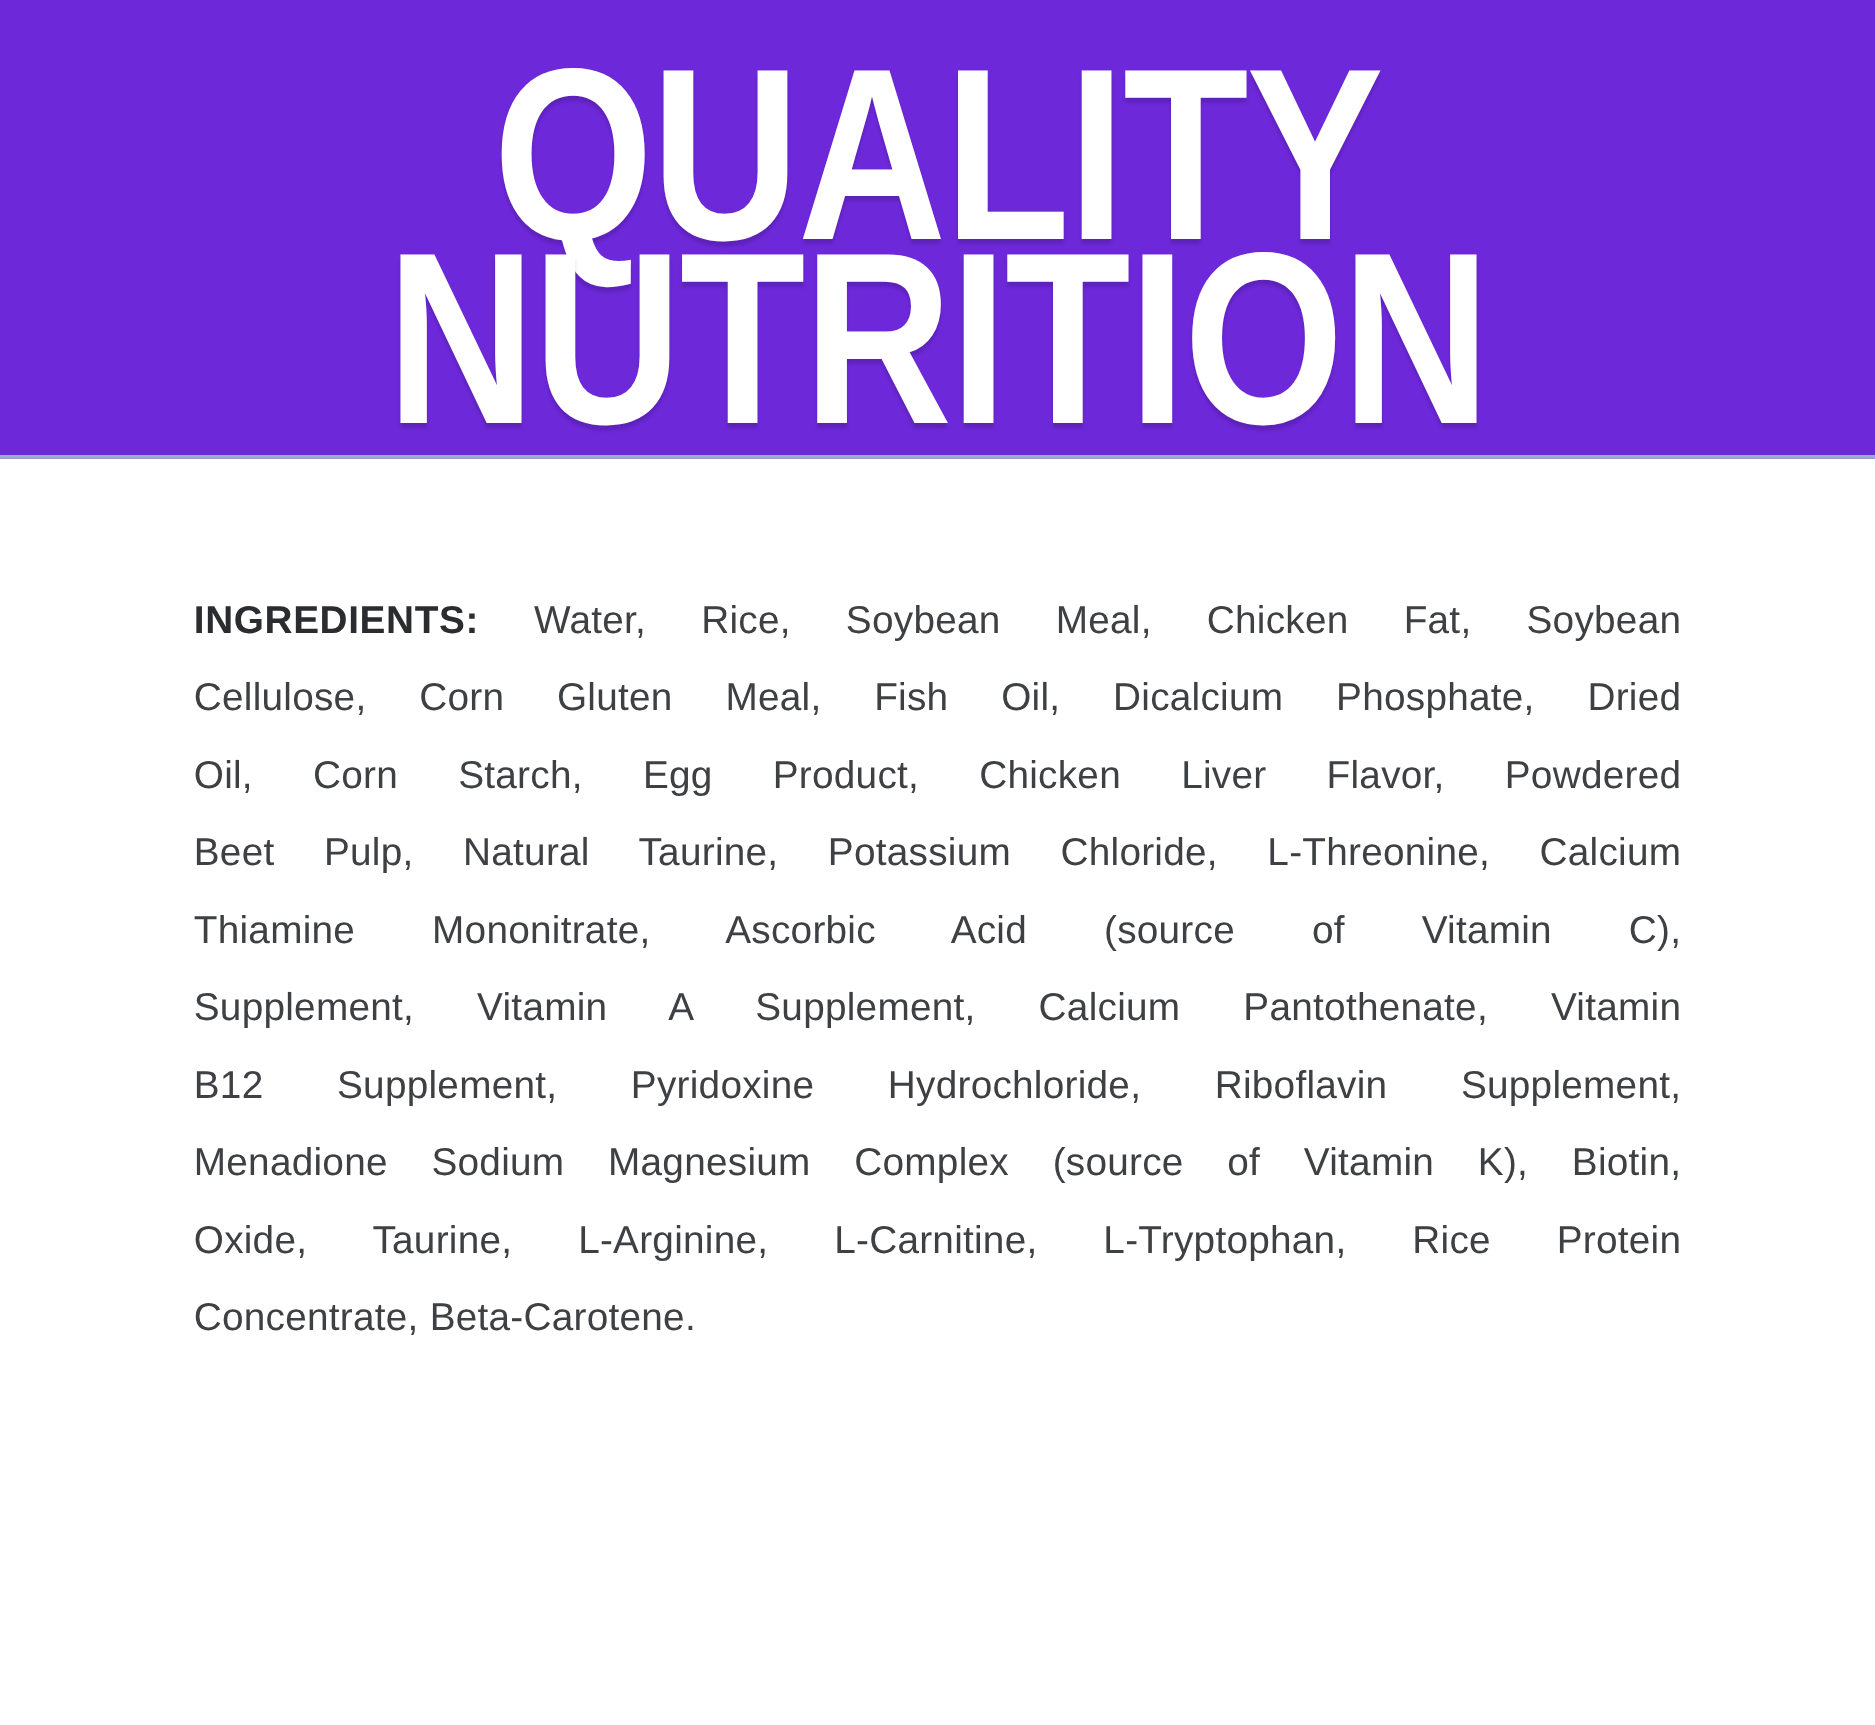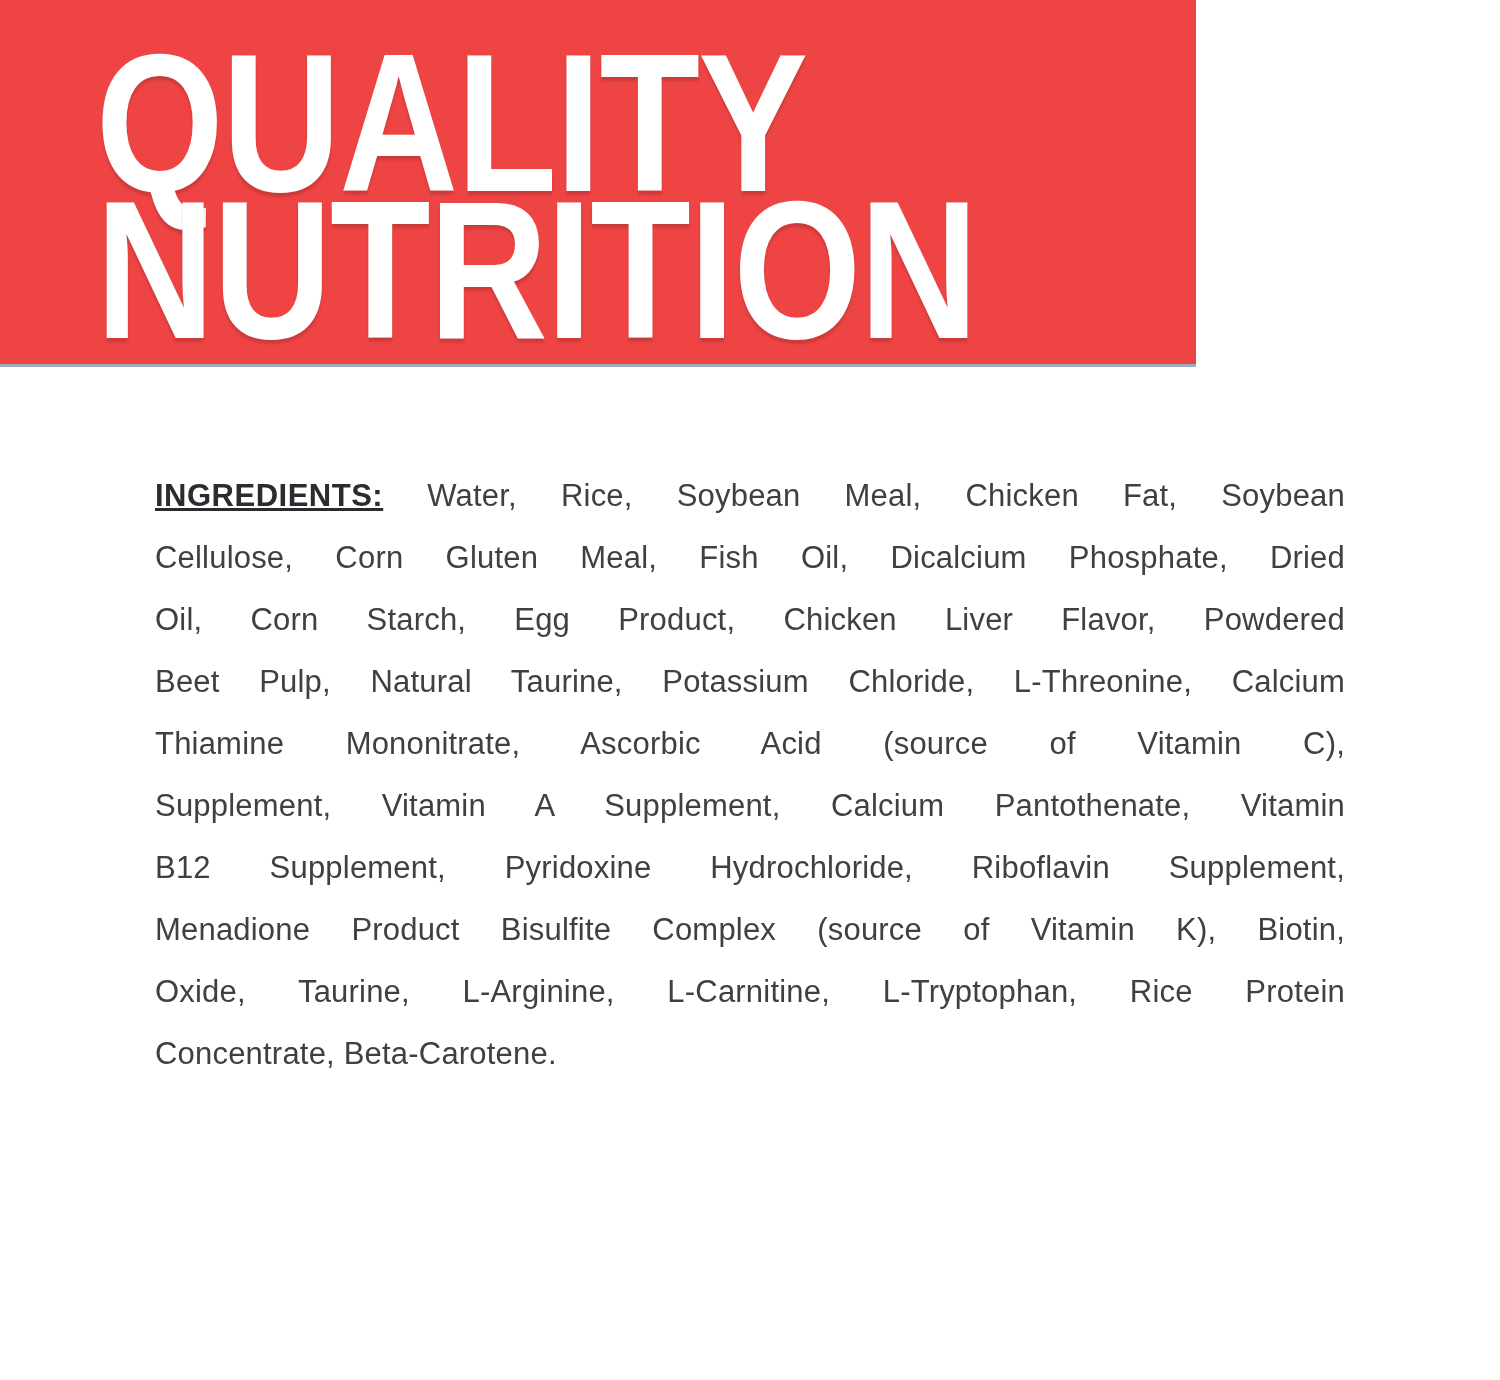--- a/index.html
+++ b/index.html
@@ -4,24 +4,25 @@
 <style>
   * { margin: 0; padding: 0; box-sizing: border-box; }
   html, body {
     width: 1500px;
     height: 1380px;
     background: #ffffff;
     overflow: hidden;
     font-family: "Liberation Sans", sans-serif;
   }
   .banner {
-    width: 1196px;
+    width: 1500px;
     height: 367px;
-    background: #ef4444;
+    background: #6d28d9;
     border-bottom: 3px solid #9fadc2;
+    text-align: center;
     padding-top: 50px;
     overflow: hidden;
   }
   .title-line {
     display: block;
     width: 100%;
     color: #ffffff;
     font-weight: bold;
     font-size: 196px;
     line-height: 147px;
@@ -44,35 +45,34 @@
     text-align-last: justify;
     white-space: normal;
   }
   .ing-line.last {
     text-align-last: left;
   }
   .ing-label {
     font-weight: bold;
     color: #2b2c2f;
     letter-spacing: 0.5px;
-    text-decoration: underline;
   }
 </style>
 </head>
 <body>
 
 <div class="banner">
   <span class="title-line">QUALITY</span>
   <span class="title-line">NUTRITION</span>
 </div>
 
 <div class="content">
   <div class="ing-line"><span class="ing-label">INGREDIENTS:</span> <span>Water, Rice, Soybean Meal, Chicken Fat, Soybean</span></div>
   <div class="ing-line">Cellulose, Corn Gluten Meal, Fish Oil, Dicalcium Phosphate, Dried</div>
   <div class="ing-line">Oil, Corn Starch, Egg Product, Chicken Liver Flavor, Powdered</div>
   <div class="ing-line">Beet Pulp, Natural Taurine, Potassium Chloride, L-Threonine, Calcium</div>
   <div class="ing-line">Thiamine Mononitrate, Ascorbic Acid (source of Vitamin C),</div>
   <div class="ing-line">Supplement, Vitamin A Supplement, Calcium Pantothenate, Vitamin</div>
   <div class="ing-line">B12 Supplement, Pyridoxine Hydrochloride, Riboflavin Supplement,</div>
-  <div class="ing-line">Menadione Product Bisulfite Complex (source of Vitamin K), Biotin,</div>
+  <div class="ing-line">Menadione Sodium Magnesium Complex (source of Vitamin K), Biotin,</div>
   <div class="ing-line">Oxide, Taurine, L-Arginine, L-Carnitine, L-Tryptophan, Rice Protein</div>
   <div class="ing-line last">Concentrate, Beta-Carotene.</div>
 </div>
 
 </body></html>

